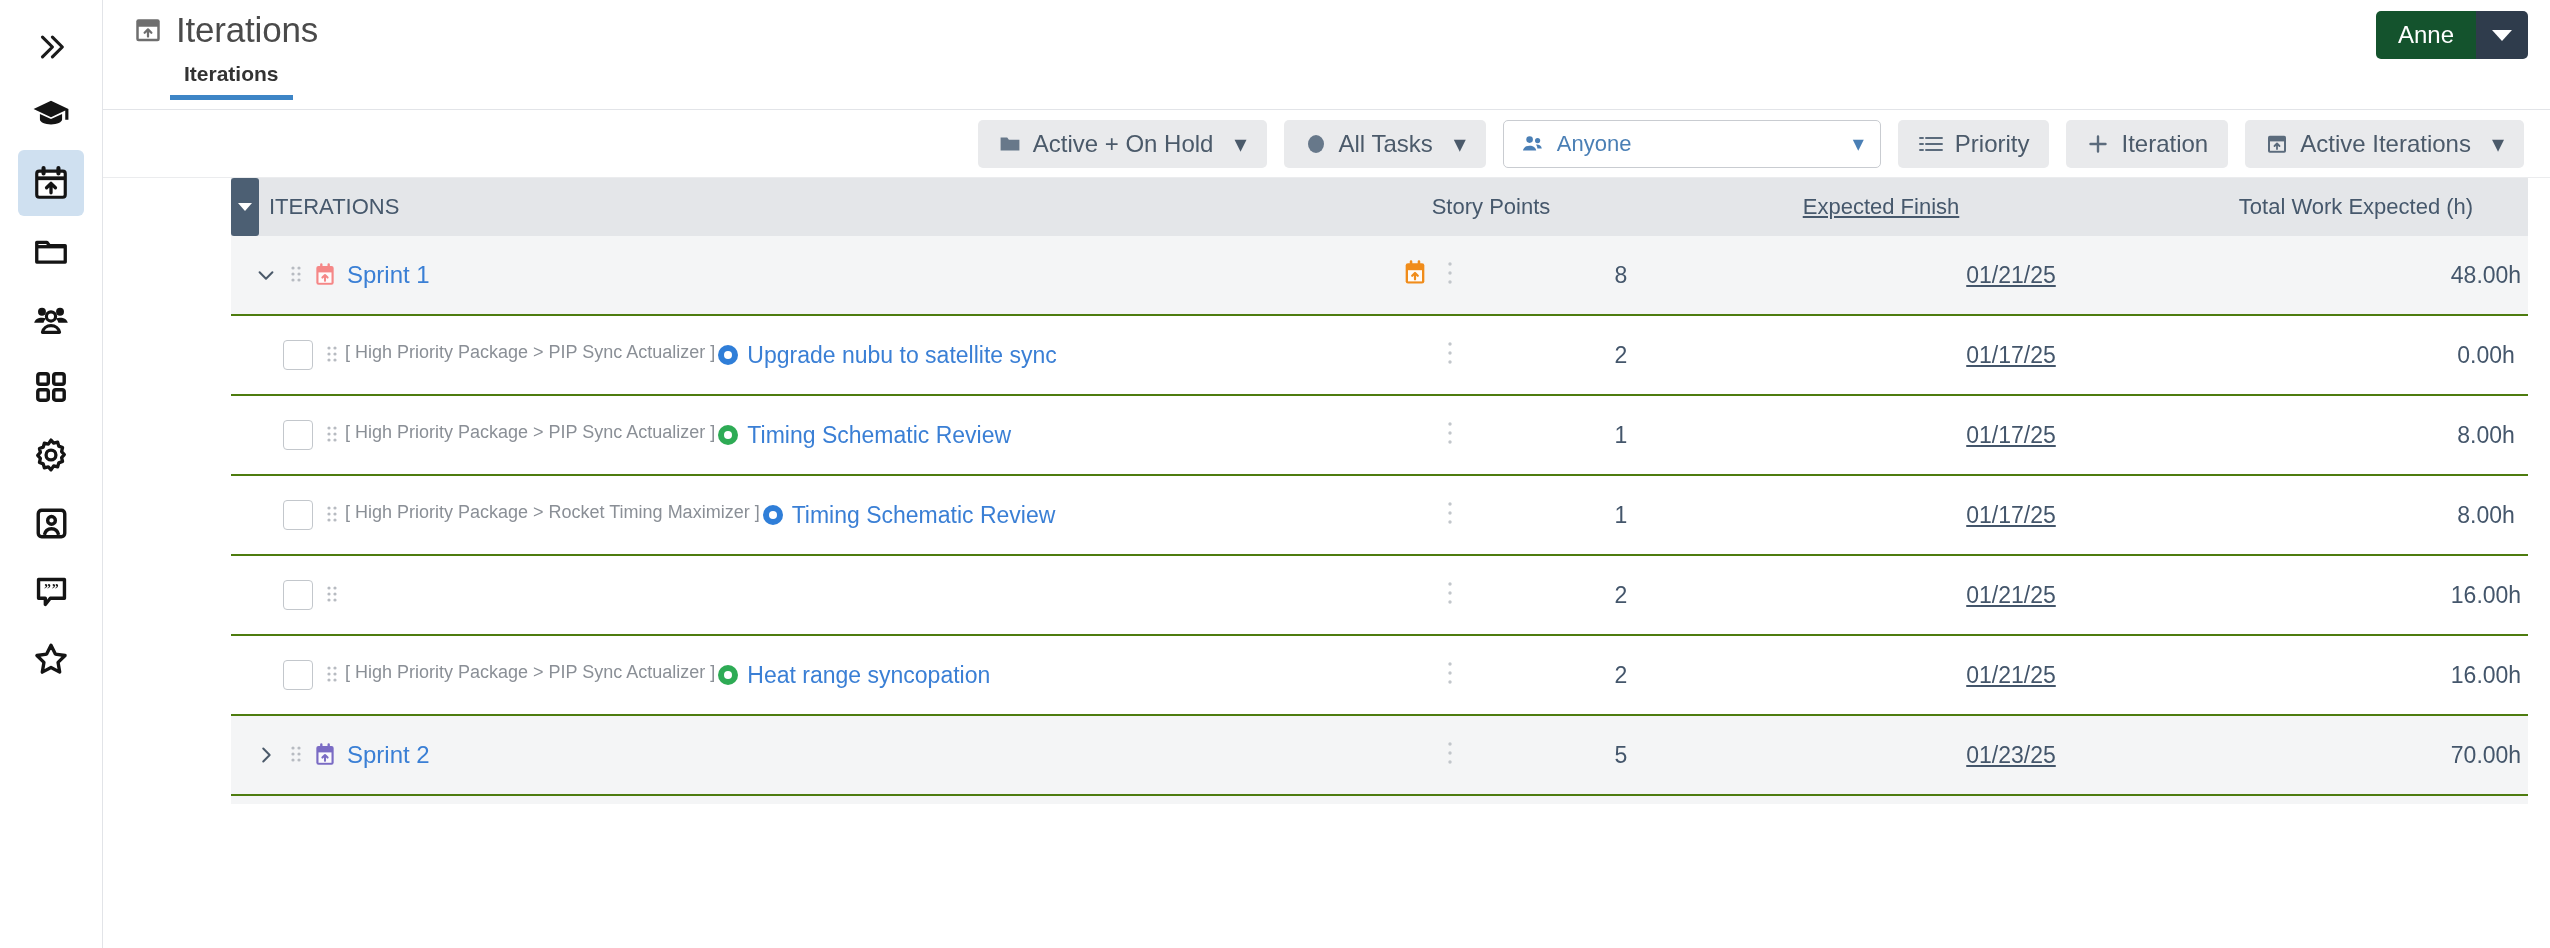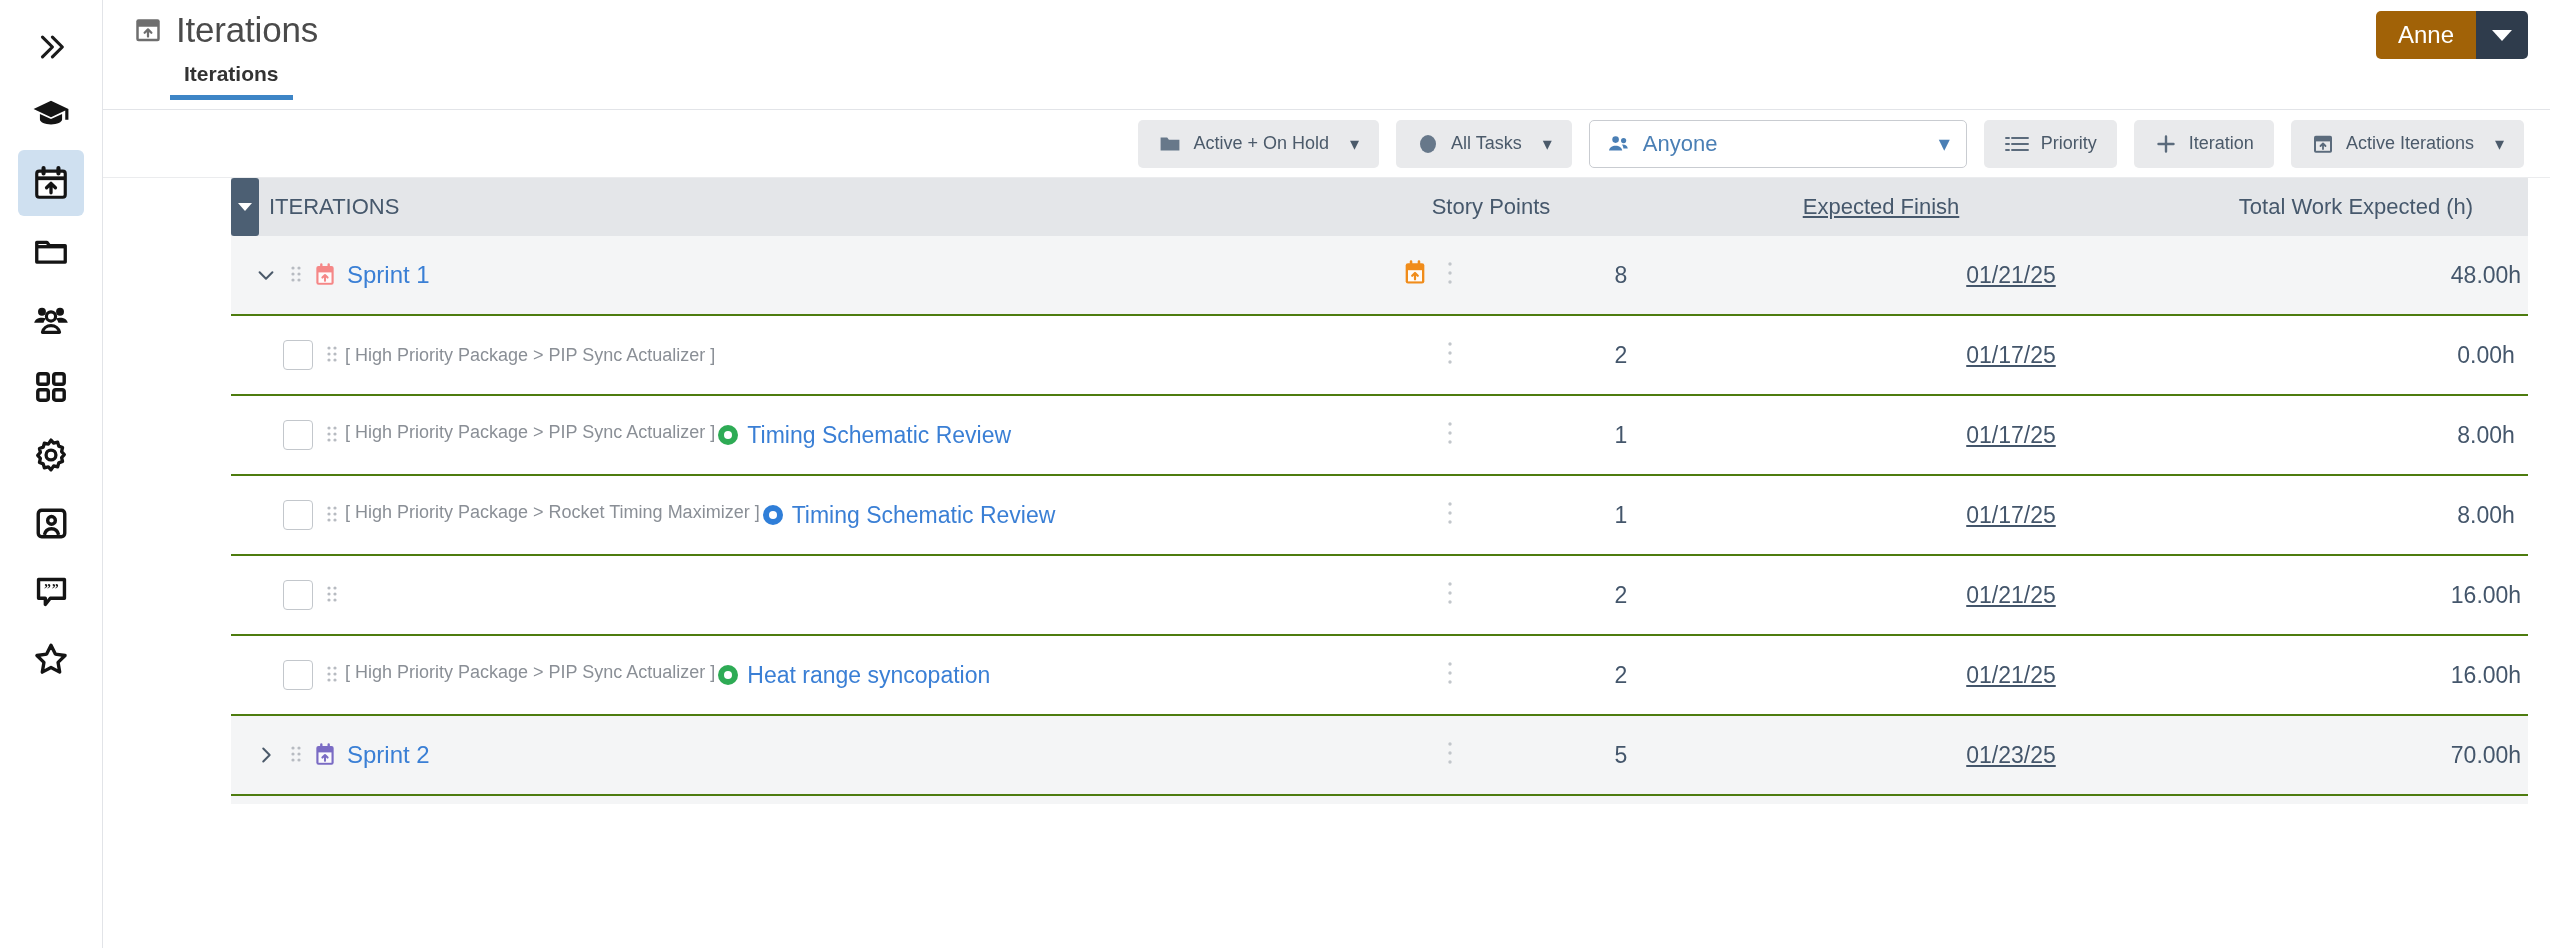--- a/index.html
+++ b/index.html
@@ -47,40 +47,40 @@
     border-bottom: 5px solid transparent;
   }
   .tab.active { border-bottom-color: #3d85c6; }
 
   .user-btn {
     position: absolute; right: 22px; top: 11px;
     display: flex; align-items: stretch; height: 48px;
     border-radius: 5px; overflow: hidden; cursor: pointer;
   }
   .user-name {
-    background: #a16207; color: #fff; font-size: 24px;
+    background: #14532d; color: #fff; font-size: 24px;
     display: flex; align-items: center; padding: 0 22px;
   }
   .user-caret {
     background: #2f3c4c; width: 52px;
     display: flex; align-items: center; justify-content: center;
   }
 
   
   .toolbar {
     height: 68px; flex: 0 0 68px;
     background: #ffffff;
     display: flex; align-items: center; justify-content: flex-end;
     padding-right: 26px; gap: 17px;
     border-bottom: 1px solid #ebecee;
   }
   .tb-btn {
     height: 48px; background: #e9eaec; border: none; border-radius: 5px;
     display: flex; align-items: center; gap: 11px;
-    padding: 0 20px; font-size: 18px; color: #4b5a6a;
+    padding: 0 20px; font-size: 24px; color: #4b5a6a;
     font-family: "Liberation Sans", sans-serif; cursor: pointer;
   }
   .tb-btn .caret { margin-left: 10px; }
   .tb-select {
     height: 48px; width: 378px; background: #ffffff;
     border: 1px solid #c9ccd1; border-radius: 5px;
     display: flex; align-items: center; gap: 11px;
     padding: 4px 16px; font-size: 22px; color: #4a7fb5; cursor: pointer;
     position: relative;
   }
@@ -350,20 +350,24 @@
                     <circle cx="3" cy="4" r="1.6" fill="#b7bbc1"></circle>
                     <circle cx="9" cy="4" r="1.6" fill="#b7bbc1"></circle>
                     <circle cx="3" cy="10" r="1.6" fill="#b7bbc1"></circle>
                     <circle cx="9" cy="10" r="1.6" fill="#b7bbc1"></circle>
                     <circle cx="3" cy="16" r="1.6" fill="#b7bbc1"></circle>
                     <circle cx="9" cy="16" r="1.6" fill="#b7bbc1"></circle>
                   </svg>
                 </span>
         <span class="task-stack">
           <span class="crumb">[ High Priority Package &gt; PIP Sync Actualizer ]</span>
+          <span class="task-line">
+            <span class="sdot" style="background:#2f7ed8"></span>
+            <span class="link">Upgrade nubu to satellite sync</span>
+          </span>
         </span>
       </div>
               <div class="spacer"></div>
               <div class="midcell">
 
       <span class="kebab"><svg width="6" height="26" viewBox="0 0 6 26">
                     <circle cx="3" cy="4" r="1.7" fill="#c2c6cb"></circle>
                     <circle cx="3" cy="13" r="1.7" fill="#c2c6cb"></circle>
                     <circle cx="3" cy="22" r="1.7" fill="#c2c6cb"></circle>
                   </svg></span>

